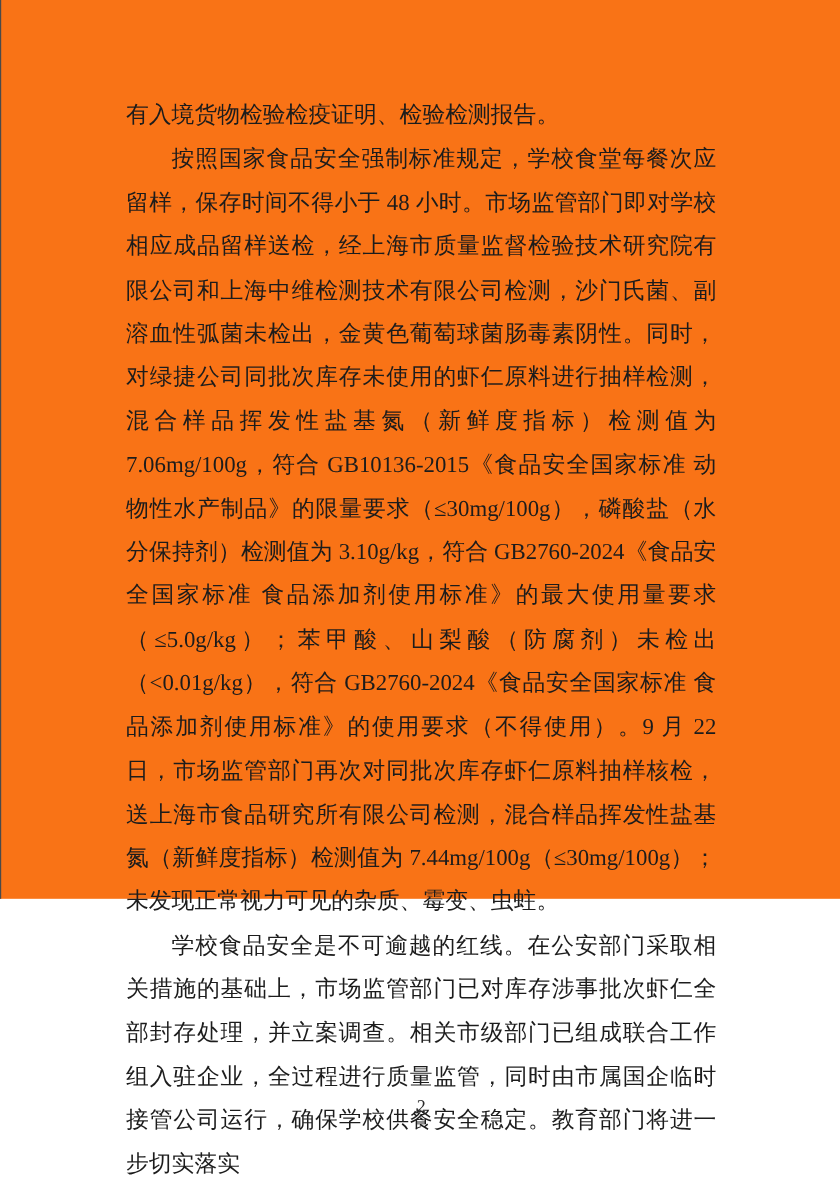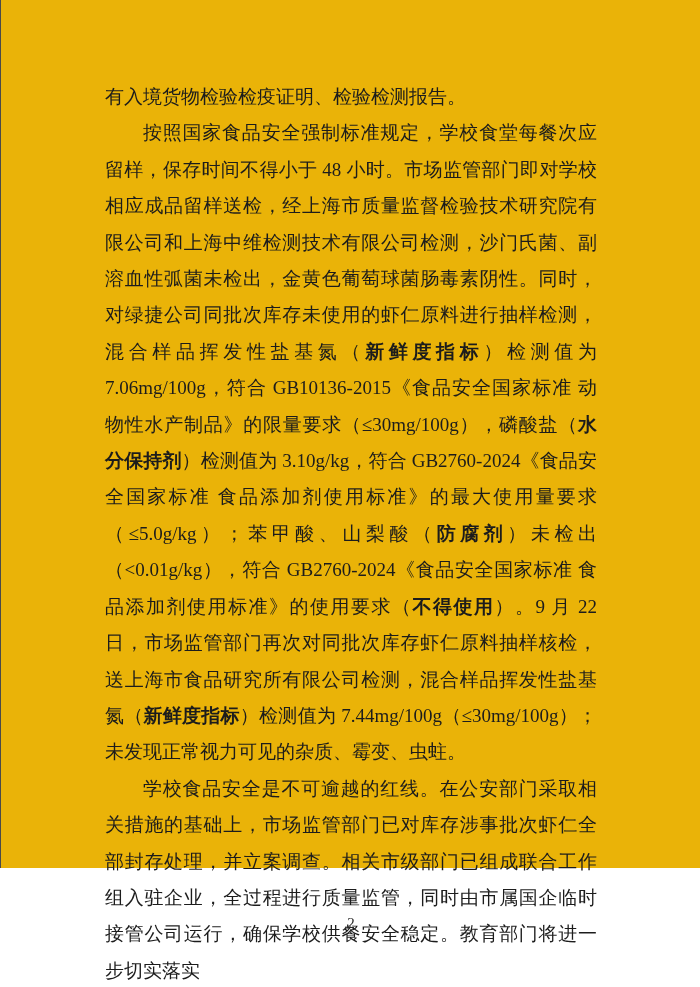--- a/index.html
+++ b/index.html
@@ -12,22 +12,22 @@
     height: 987px;
     position: relative;
     overflow: hidden;
     font-family: "Liberation Serif", "DejaVu Serif", serif;
   }
   .page {
     position: absolute;
     left: 0;
     top: 0;
     width: 700px;
-    height: 868px;
-    background: #eab308;
+    height: 749px;
+    background: #f97316;
     border-left: 1px solid #4a4a4a; 
     box-sizing: border-box;
   }
   .doc-body {
     position: absolute;
     left: 104px;
     top: 79px;
     width: 492px;
     font-size: 19px;
     line-height: 36.4px;
@@ -36,21 +36,21 @@
     text-justify: inter-ideograph;
   }
   .para {
     margin: 0;
     padding: 0;
   }
   .para.indent {
     text-indent: 2em;
   }
   .run.bold {
-    font-weight: bold;
+    font-weight: normal;
   }
   .footer {
     position: absolute;
     left: 0;
     top: 913px;
     width: 700px;
     text-align: center;
     font-size: 15px;
     line-height: 20px;
     color: #2a2a2a;

